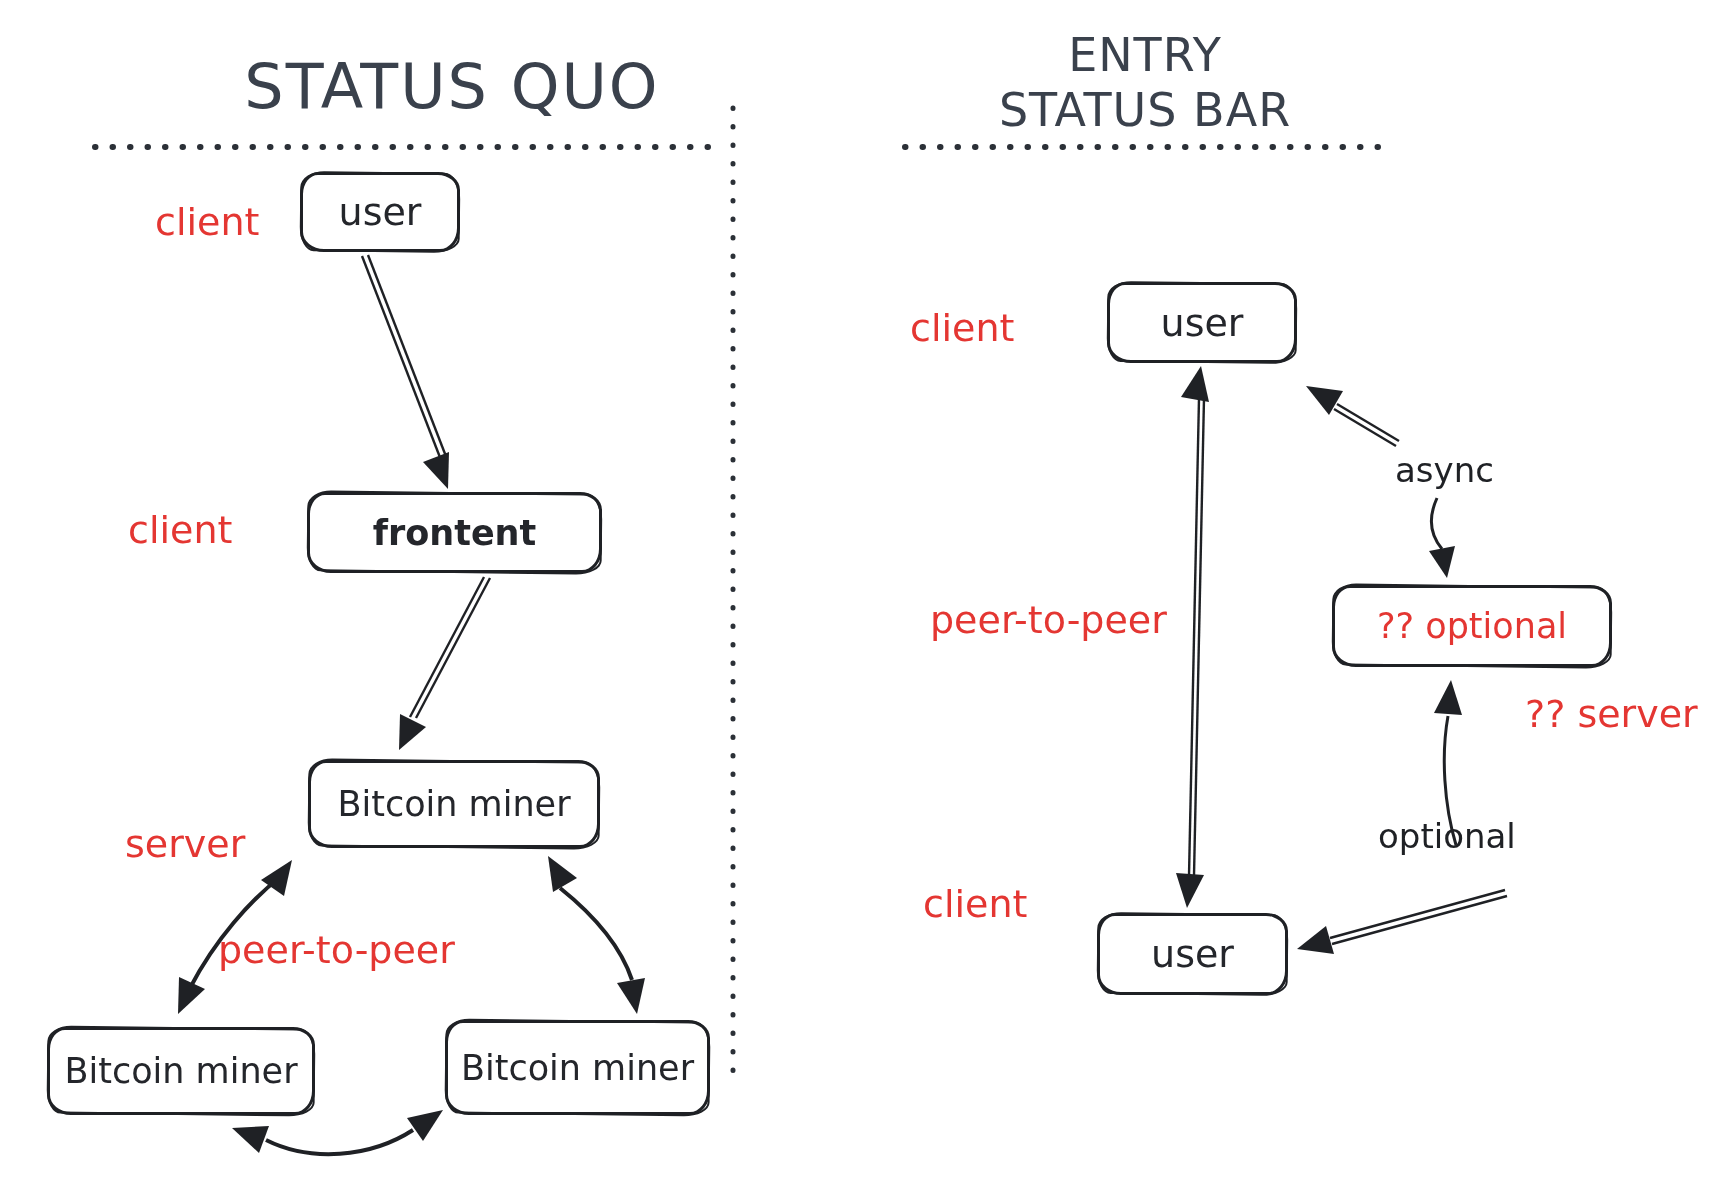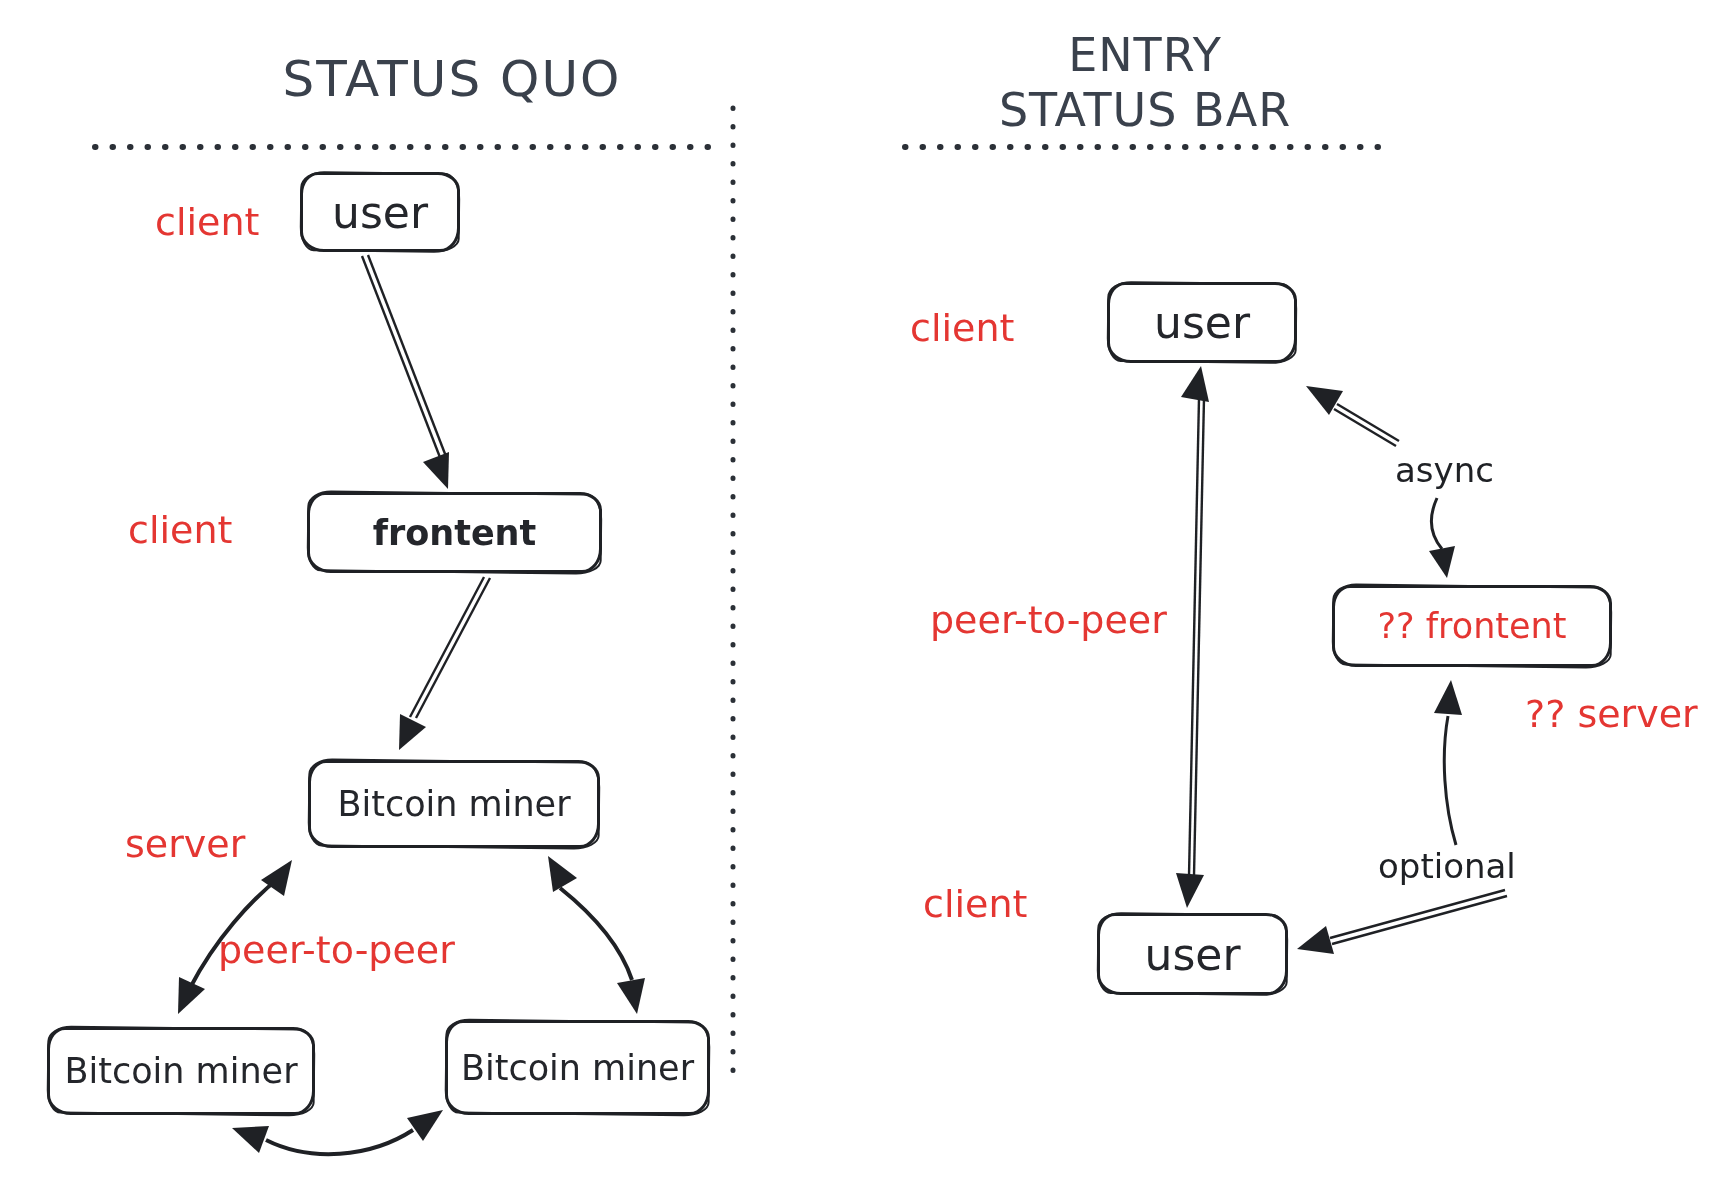--- a/index.html
+++ b/index.html
@@ -6,34 +6,34 @@
     --red:#e43632;
     --ink:#1f2125;
     --title:#3a414c;
     --bg:#ffffff;
   }
   html,body{margin:0;padding:0;background:var(--bg);}
   body{font-family:"DejaVu Sans","Liberation Sans",sans-serif;}
   #stage{position:relative;width:1732px;height:1184px;background:var(--bg);overflow:hidden;}
   #arrows{position:absolute;left:0;top:0;z-index:1;}
   .title{position:absolute;color:var(--title);font-weight:500;z-index:3;text-align:center;}
-  .title-left{left:202px;top:50px;width:500px;font-size:50px;letter-spacing:2px;}
+  .title-left{left:202px;top:50px;width:500px;font-size:62px;letter-spacing:2px;}
   .title-right{left:895px;top:28px;width:500px;font-size:46px;letter-spacing:1px;line-height:1.2;}
   .box{
     position:absolute;background:#fff;border:3.5px solid var(--ink);
     border-radius:18px 22px 20px 24px / 22px 18px 24px 20px;
     display:flex;align-items:center;justify-content:center;
     color:#24262b;z-index:2;box-sizing:border-box;
   }
   .box::after{
     content:"";position:absolute;inset:-3px;border:2px solid var(--ink);
     border-radius:24px 16px 26px 14px / 16px 26px 14px 24px;
     transform:rotate(.7deg);pointer-events:none;
   }
-  .box-user{font-size:44px;}
+  .box-user{font-size:38px;}
   .box-wide{font-size:35px;}
   .lbl{position:absolute;z-index:3;white-space:nowrap;}
   .lbl-red{color:var(--red);font-size:38px;font-weight:500;}
   .lbl-ink{color:var(--ink);font-size:34px;font-weight:500;}
   .ra{text-align:left;}
 </style>
 </head>
 <body>
 
 <div id="stage">
@@ -120,19 +120,19 @@
   <div class="box box-wide" style="left:307px;top:492px;width:295px;height:81px;font-weight:bold;">frontent</div>
   <div class="box box-wide" style="left:308px;top:760px;width:292px;height:88px;">Bitcoin miner</div>
   <div class="box box-wide" style="left:47px;top:1027px;width:268px;height:88px;">Bitcoin miner</div>
   <div class="box box-wide" style="left:445px;top:1020px;width:265px;height:95px;">Bitcoin miner</div>
 
   <div class="lbl lbl-red ra" style="left:910px;top:306px;width:145px;">client</div>
   <div class="lbl lbl-red" style="left:930px;top:598px;">peer-to-peer</div>
   <div class="lbl lbl-red ra" style="left:923px;top:882px;width:145px;">client</div>
   <div class="lbl lbl-ink" style="left:1383px;top:450px;margin-left:12px;">async</div>
   <div class="lbl lbl-red" style="left:1525px;top:692px;text-align:center;">?? server</div>
-  <div class="lbl lbl-ink" style="left:1378px;top:846px;">optional</div>
+  <div class="lbl lbl-ink" style="left:1378px;top:816px;">optional</div>
 
   <div class="box box-user" style="left:1107px;top:282px;width:190px;height:81px;">user</div>
   <div class="box box-user" style="left:1097px;top:913px;width:191px;height:82px;">user</div>
-  <div class="box box-wide" style="left:1332px;top:585px;width:280px;height:82px;color:#e43632;">?? frontent</div>
+  <div class="box box-wide" style="left:1332px;top:585px;width:280px;height:82px;color:#e43632;">?? optional</div>
 
 </div>
 
 </body></html>

